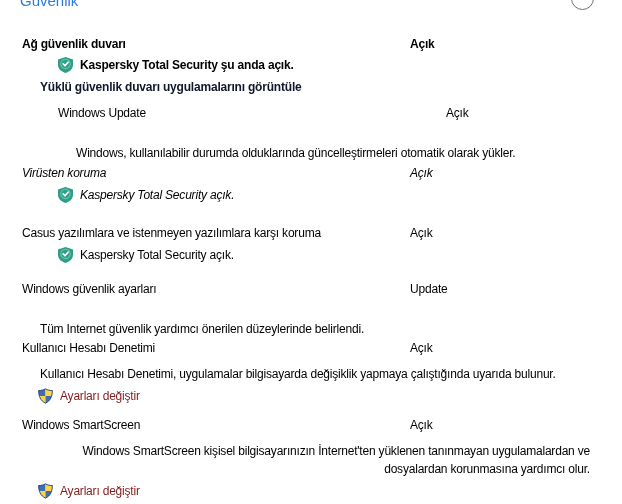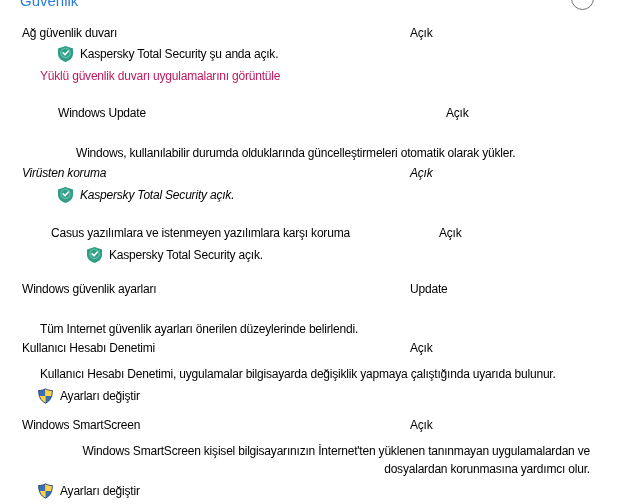--- a/index.html
+++ b/index.html
@@ -30,34 +30,34 @@
   .status{position:absolute;left:410px;white-space:nowrap;}
   .detail{
     margin-left:40px;line-height:18px;max-width:550px;
   }
   .nowrap{white-space:nowrap;}
   .icon-line{
     display:flex;align-items:center;
     margin-left:58px;height:18px;
   }
   .icon-line .txt{margin-left:7px;white-space:nowrap;}
-  .link{color:#be185d;text-decoration:none;cursor:pointer;}
+  .link{color:#0f172a;text-decoration:none;cursor:pointer;}
   a.link{display:inline-block;}
   .plain-link{margin-left:40px;line-height:16px;}
   .icon-link{
     display:flex;align-items:center;
     margin-left:38px;height:18px;cursor:pointer;
   }
-  .icon-link .txt{margin-left:7px;color:#000000;white-space:nowrap;}
+  .icon-link .txt{margin-left:7px;color:#7f1d1d;white-space:nowrap;}
   .icn{display:inline-flex;width:15px;height:16px;flex:0 0 15px;}
   
-  .s0{top:25px;}
+  .s0{top:36px;font-weight:bold;}
   .s1{top:105px;padding-left:36px;}
   .s2{top:165px;font-style:italic;}
-  .s3{top:225px;padding-left:29px;}
+  .s3{top:225px;}
   .s4{top:281px;}
   .s5{top:340px;}
   .s6{top:417px;text-align:right;}
   .mt4{margin-top:4px;}
   .mt5{margin-top:5px;}
   .mt7{margin-top:23px;}
   .mt9{margin-top:9px;}
 </style>
 </head>
 <body>
@@ -139,21 +139,21 @@
         </svg>
       <span class="txt">Kaspersky Total Security açık.</span>
     </div>
   </div>
 
   <div class="section s4">
     <div class="row">
       <span class="title">Windows güvenlik ayarları</span>
       <span class="status">Update</span>
     </div>
-    <div class="detail nowrap mt7">Tüm Internet güvenlik ayarları önerilen düzeylerinde belirlendi.</div>
+    <div class="detail nowrap mt7">Tüm Internet güvenlik yardımcı önerilen düzeylerinde belirlendi.</div>
   </div>
 
   <div class="section s5">
     <div class="row">
       <span class="title">Kullanıcı Hesabı Denetimi</span>
       <span class="status">Açık</span>
     </div>
     <div class="detail nowrap mt9">Kullanıcı Hesabı Denetimi, uygulamalar bilgisayarda değişiklik yapmaya çalıştığında uyarıda bulunur.</div>
     <div class="icon-link mt4">
       <svg class="icn" viewBox="0 0 16 16">

